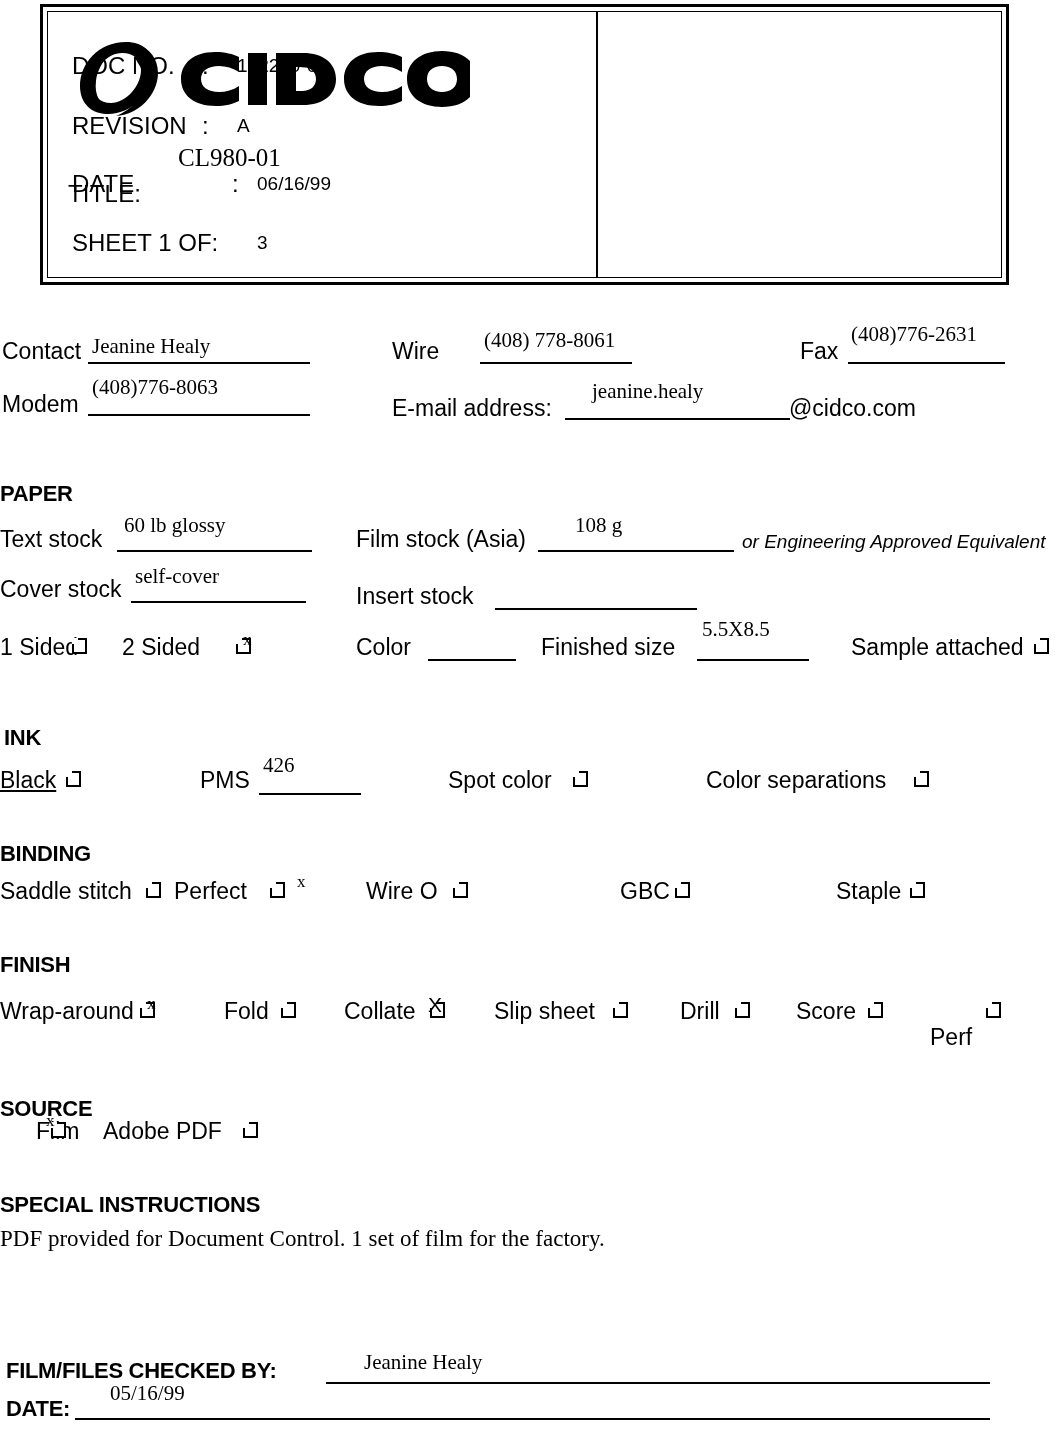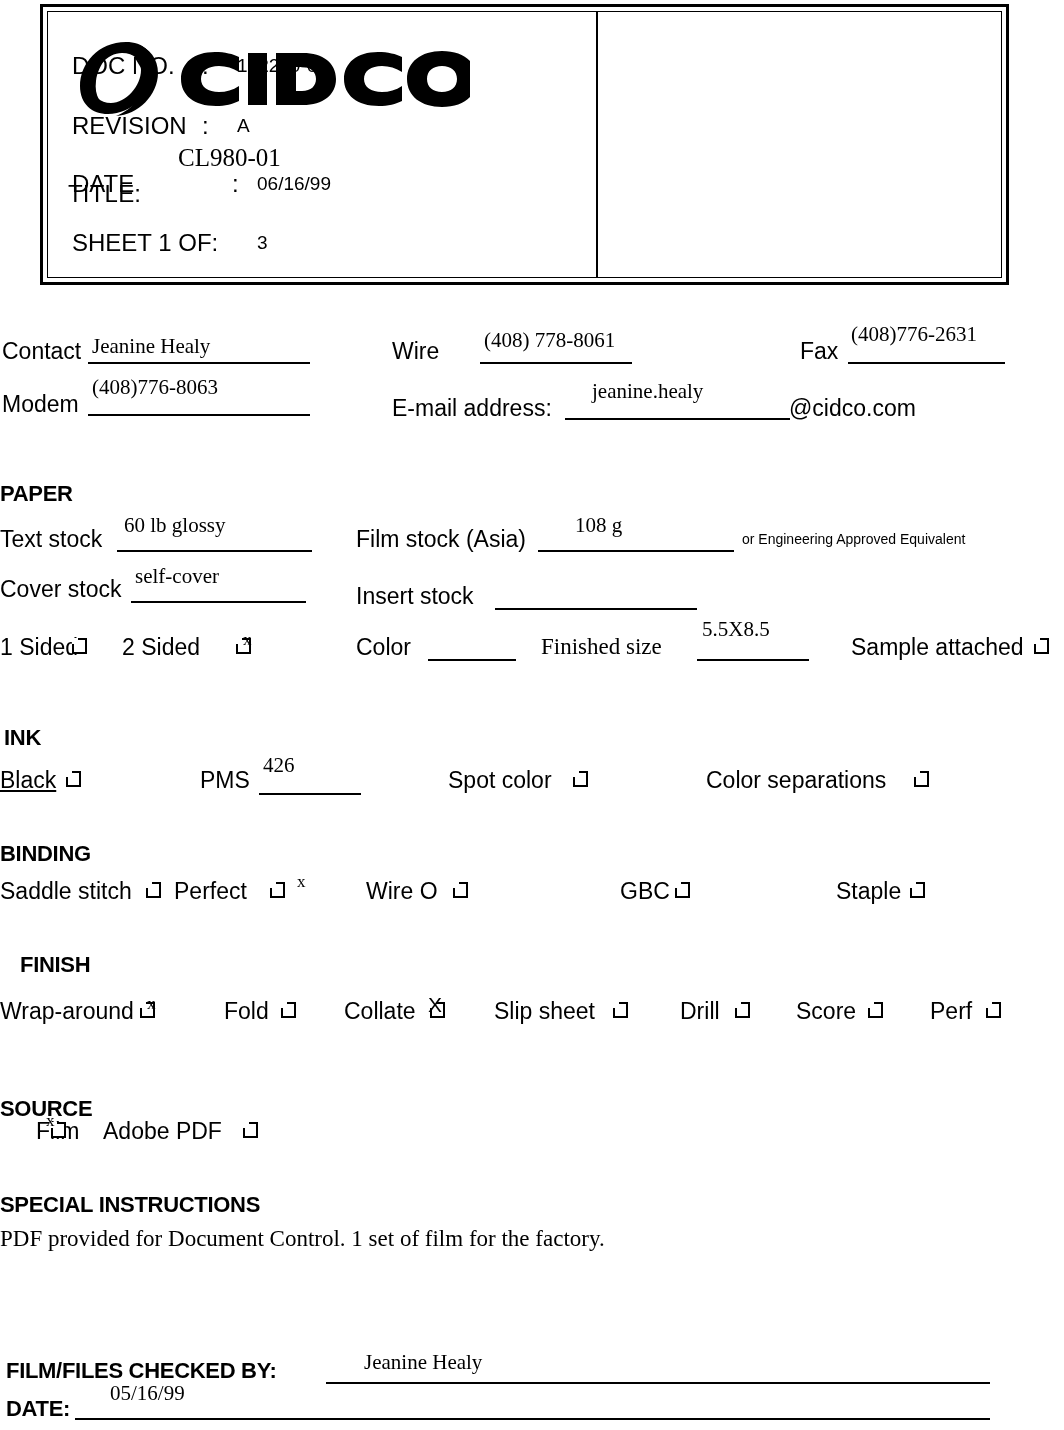--- a/index.html
+++ b/index.html
@@ -232,41 +232,41 @@
 
 <div class="sec-head" style="left:0px; top:481px;">PAPER</div>
 
 <div class="abs sans f23" style="left:0px; top:526px;">Text stock</div>
 <div class="abs hand" style="left:124px; top:513px;">60 lb glossy</div>
 <div class="rule" style="left:117px; top:550px; width:195px;"></div>
 
 <div class="abs sans f23" style="left:356px; top:526px;">Film stock (Asia)</div>
 <div class="abs hand" style="left:575px; top:513px;">108 g</div>
 <div class="rule" style="left:538px; top:550px; width:196px;"></div>
-<div class="abs sans" style="left:742px; top:531px; font-size:14px;">or Engineering Approved Equivalent</div>
+<div class="abs sans" style="left:742px; top:531px; font-size:19px;font-style:italic;">or Engineering Approved Equivalent</div>
 
 <div class="abs sans f23" style="left:0px; top:576px;">Cover stock</div>
 <div class="abs hand" style="left:135px; top:564px;">self-cover</div>
 <div class="rule" style="left:131px; top:601px; width:175px;"></div>
 
 <div class="abs sans f23" style="left:356px; top:583px;text-align:center;">Insert stock</div>
 <div class="abs hand" style="left:500px; top:571px;"></div>
 <div class="rule" style="left:495px; top:608px; width:202px;"></div>
 
 <div class="abs sans f23" style="left:0px; top:634px;">1 Sided</div>
 <div class="cb" style="left:72px; top:638px;"></div>
 
 <div class="abs sans f23" style="left:122px; top:634px;">2 Sided</div>
 <div class="cb" style="left:236px; top:638px;"></div>
 <div class="xmark" style="left:243px; top:630px;">x</div>
 
 <div class="abs sans f23" style="left:356px; top:634px;">Color</div>
 <div class="rule" style="left:428px; top:659px; width:88px;"></div>
 
-<div class="abs sans f23" style="left:541px; top:634px;font-family:Liberation Serif, serif;">Finished size</div>
+<div class="abs sans f23" style="left:541px; top:634px;">Finished size</div>
 <div class="abs hand" style="left:702px; top:617px;">5.5X8.5</div>
 <div class="rule" style="left:697px; top:659px; width:112px;"></div>
 
 <div class="abs sans f23" style="left:851px; top:634px;">Sample attached</div>
 <div class="cb" style="left:1034px; top:638px;"></div>
 
 <div class="sec-head" style="left:4px; top:725px;">INK</div>
 
 <div class="abs sans f23" style="left:0px; top:767px;text-decoration:underline;">Black</div>
 <div class="cb" style="left:66px; top:771px;"></div>
@@ -292,21 +292,21 @@
 
 <div class="abs sans f23" style="left:366px; top:878px;">Wire O</div>
 <div class="cb" style="left:453px; top:882px;"></div>
 
 <div class="abs sans f23" style="left:620px; top:878px;">GBC</div>
 <div class="cb" style="left:675px; top:882px;"></div>
 
 <div class="abs sans f23" style="left:836px; top:878px;">Staple</div>
 <div class="cb" style="left:910px; top:882px;"></div>
 
-<div class="sec-head" style="left:0px; top:952px;padding-left:20px;">FINISH</div>
+<div class="sec-head" style="left:0px; top:952px;">FINISH</div>
 
 <div class="abs sans f23" style="left:0px; top:998px;">Wrap-around</div>
 <div class="cb" style="left:140px; top:1002px;"></div>
 <div class="xmark" style="left:147px; top:994px;">x</div>
 
 <div class="abs sans f23" style="left:224px; top:998px;">Fold</div>
 <div class="cb" style="left:281px; top:1002px;"></div>
 
 <div class="abs sans f23" style="left:344px; top:998px;">Collate</div>
 <div class="cb" style="left:430px; top:1002px;"></div>
@@ -314,21 +314,21 @@
 
 <div class="abs sans f23" style="left:494px; top:998px;">Slip sheet</div>
 <div class="cb" style="left:613px; top:1002px;"></div>
 
 <div class="abs sans f23" style="left:680px; top:998px;">Drill</div>
 <div class="cb" style="left:735px; top:1002px;"></div>
 
 <div class="abs sans f23" style="left:796px; top:998px;">Score</div>
 <div class="cb" style="left:868px; top:1002px;"></div>
 
-<div class="abs sans f23" style="left:930px; top:998px;">Perf</div>
+<div class="abs sans f23" style="left:930px; top:1024px;">Perf</div>
 <div class="cb" style="left:986px; top:1002px;"></div>
 
 <div class="sec-head" style="left:0px; top:1096px;">SOURCE</div>
 
 <div class="abs sans f23" style="left:8px; top:1118px;padding-left:28px;">Film</div>
 <div class="cb" style="left:51px; top:1122px;"></div>
 <div class="xmark" style="left:46px; top:1111px;">x</div>
 
 <div class="abs sans f23" style="left:103px; top:1118px;">Adobe PDF</div>
 <div class="cb" style="left:243px; top:1122px;"></div>

